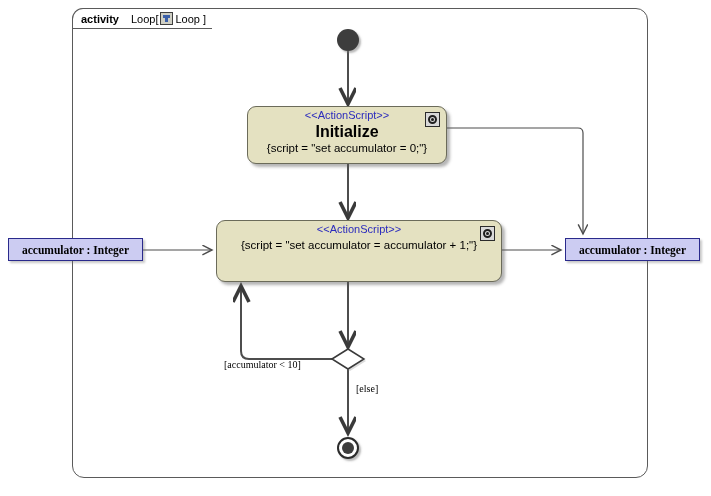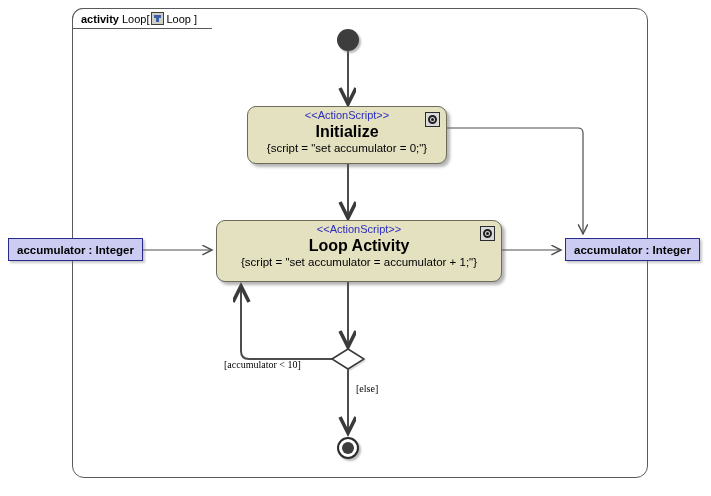--- a/index.html
+++ b/index.html
@@ -42,21 +42,21 @@
     background: #ffffff;
     display: flex;
     align-items: center;
     padding: 0 4px 0 8px;
     white-space: nowrap;
     font-size: 11px;
     color: #000000;
   }
   .frame-tab .kw {
     font-weight: bold;
-    margin-right: 3px;
+    margin-right: 12px;
   }
   .mini-icon {
     display: inline-block;
     width: 13px;
     height: 13px;
     vertical-align: middle;
     margin: 0 2px;
     position: relative;
     border: 1px solid #3f3f3f;
     background: #cfcfc4;
@@ -148,20 +148,21 @@
     background: #ccccf2;
     border: 1px solid #2a2a8c;
     box-sizing: border-box;
     font-weight: bold;
     font-size: 11.5px;
     color: #000000;
     display: flex;
     align-items: center;
     justify-content: center;
     box-shadow: 2px 2px 2px rgba(120,120,120,0.4);
+    font-family: Liberation Serif, serif;
   }
   #pin-left  { left: 8px;   top: 238px; width: 135px; height: 23px; }
   #pin-right { left: 565px; top: 238px; width: 135px; height: 23px; }
 
   
   .initial-node {
     position: absolute;
     left: 337px;
     top: 29px;
     width: 22px;
@@ -266,21 +267,20 @@
     <div class="aname">Initialize</div>
     <div class="script">{script = "set accumulator = 0;"}</div>
     <div class="node-badge">
       <div class="ring"></div>
         <div class="dot"></div>
     </div>
   </div>
 
   <div class="action" id="action-loop">
     <div class="stereo">&lt;&lt;ActionScript&gt;&gt;</div>
-    <div class="aname">Loop Activity</div>
     <div class="script">{script = "set accumulator = accumulator + 1;"}</div>
     <div class="node-badge">
       <div class="ring"></div>
         <div class="dot"></div>
     </div>
   </div>
 
   <div class="pin" id="pin-left">
     <span>accumulator : Integer</span>
   </div>

